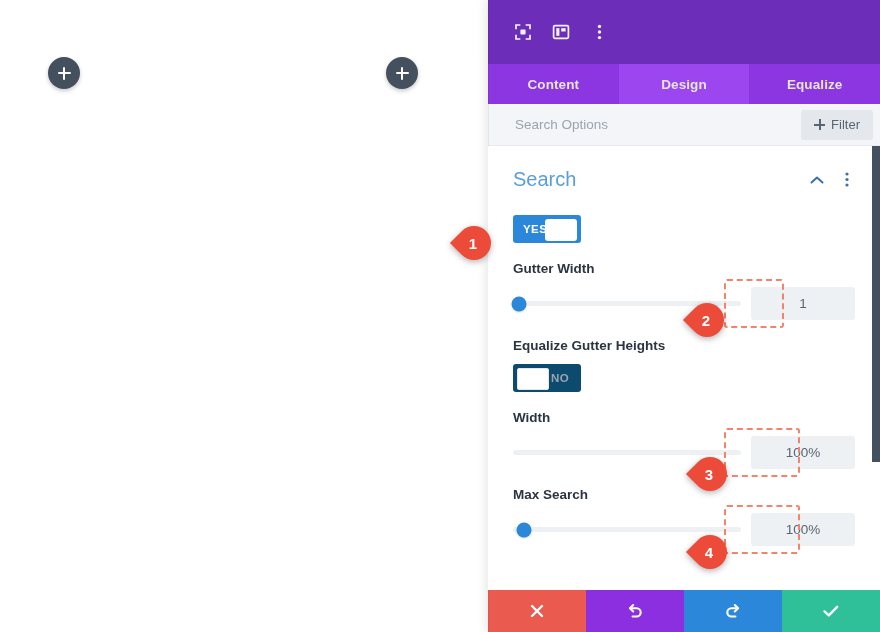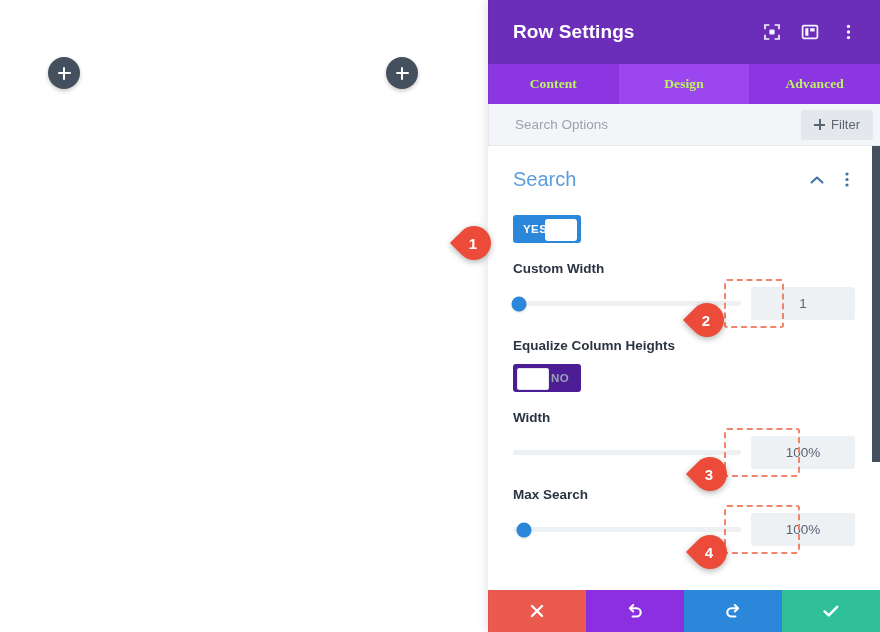--- a/index.html
+++ b/index.html
@@ -55,23 +55,22 @@
     color: #ffffff; font-size: 19px; font-weight: bold; letter-spacing: 0.1px;
     flex: 1 1 auto; white-space: nowrap;
   }
   .hdr-icons { display: flex; align-items: center; gap: 18px; }
   .hdr-icon { width: 20px; height: 20px; display:flex; align-items:center; justify-content:center; cursor:pointer; opacity:0.95; }
 
   
   .tabs { height: 40px; flex: none; background: #8b36e0; display: flex; }
   .tab {
     flex: 1 1 0; display: flex; align-items: center; justify-content: center;
-    color: #bef264; font-size: 13.5px; font-weight: bold; cursor: pointer;
+    color: #e5e5e5; font-size: 13.5px; font-weight: bold; cursor: pointer;
     letter-spacing: 0.1px;
-    font-family: Liberation Serif, serif;
   }
   .tab.active { background: #9b46ee; text-align: right; }
 
   
   .searchbar {
     height: 42px; flex: none; background: #f3f5f8;
     display: flex; align-items: center; padding: 0 7px 0 25px;
     border-bottom: 1px solid #e7eaee;
   }
   .search-input {
@@ -111,21 +110,21 @@
   .option-label {
     color: #2b3542; font-size: 13.5px; font-weight: bold; margin-bottom: 11px;
   }
 
   
   .toggle {
     width: 68px; height: 28px; border-radius: 3px;
     display: flex; align-items: center; cursor: pointer; position: relative;
   }
   .toggle.on { background: #2b87da; justify-content: flex-start; padding: 0 4px; }
-  .toggle.off { background: #4c1d95; justify-content: flex-end; padding: 4px 4px; }
+  .toggle.off { background: #0c4a6e; justify-content: flex-end; padding: 4px 4px; }
   .toggle .knob { width: 32px; height: 22px; border-radius: 3px; background:#ffffff; position:absolute; top:4px; }
   .toggle.on .knob { right: 4px; }
   .toggle.off .knob { left: 4px; box-shadow: 0 0 0 1px #e4e8ed inset; }
   .toggle .txt { font-size: 11.5px; font-weight: bold; letter-spacing: 0.4px; position: relative; z-index: 2; }
   .toggle.on .txt { color: #ffffff; margin-left: 6px; }
   .toggle.off .txt { color: #9aa4b0; margin-right: 8px; }
 
   
   .slider-row { display: flex; align-items: center; }
   .slider-track-wrap {
@@ -205,21 +204,20 @@
     </div>
     <div class="add-btn" id="add-right">
       <span class="plus"></span>
     </div>
   </div>
 
   <div class="panel">
     <div class="panel-edge"></div>
 
     <div class="panel-header">
-      <div class="panel-title">Row Settings</div>
       <div class="hdr-icons">
         <div class="hdr-icon">
           <svg width="18" height="18" viewBox="0 0 18 18">
             <path d="M2 5.5V2h3.5M12.5 2H16v3.5M16 12.5V16h-3.5M5.5 16H2v-3.5" fill="none" stroke="#ffffff" stroke-width="1.7" stroke-linecap="square"></path>
             <rect x="6.4" y="6.4" width="5.2" height="5.2" rx="1" fill="#ffffff"></rect>
           </svg>
         </div>
         <div class="hdr-icon">
           <svg width="18" height="18" viewBox="0 0 18 18">
             <rect x="1.6" y="2.6" width="14.8" height="12.8" rx="1.3" fill="none" stroke="#ffffff" stroke-width="1.7"></rect>
@@ -233,21 +231,21 @@
             <circle cx="2.5" cy="9" r="1.7" fill="#ffffff"></circle>
             <circle cx="2.5" cy="14.6" r="1.7" fill="#ffffff"></circle>
           </svg>
         </div>
       </div>
     </div>
 
     <div class="tabs">
       <div class="tab">Content</div>
       <div class="tab active">Design</div>
-      <div class="tab">Advanced</div>
+      <div class="tab">Equalize</div>
     </div>
 
     <div class="searchbar">
       <input class="search-input" type="text" placeholder="Search Options" style="">
       <div class="filter-btn">
         <span class="filter-plus"></span>
         <span>Filter</span>
       </div>
     </div>
 
@@ -273,35 +271,35 @@
         </div>
 
         <div class="option">
           <div class="toggle on">
             <span class="txt">YES</span>
             <span class="knob"></span>
           </div>
         </div>
 
         <div class="option">
-          <div class="option-label">Custom Width</div>
+          <div class="option-label">Gutter Width</div>
           <div class="slider-row">
             <div class="slider-track-wrap">
               <div class="slider-track"></div>
               <div class="slider-knob" style="left:2.5%;"></div>
             </div>
             <div class="slider-field">
               <span>1</span>
               <span class="dash-hl" style="left:-27px; top:-8px; width:60px; height:49px;"></span>
             </div>
           </div>
         </div>
 
         <div class="option">
-          <div class="option-label">Equalize Column Heights</div>
+          <div class="option-label">Equalize Gutter Heights</div>
           <div class="toggle off">
             <span class="knob"></span>
             <span class="txt">NO</span>
           </div>
         </div>
 
         <div class="option">
           <div class="option-label">Width</div>
           <div class="slider-row">
             <div class="slider-track-wrap">

